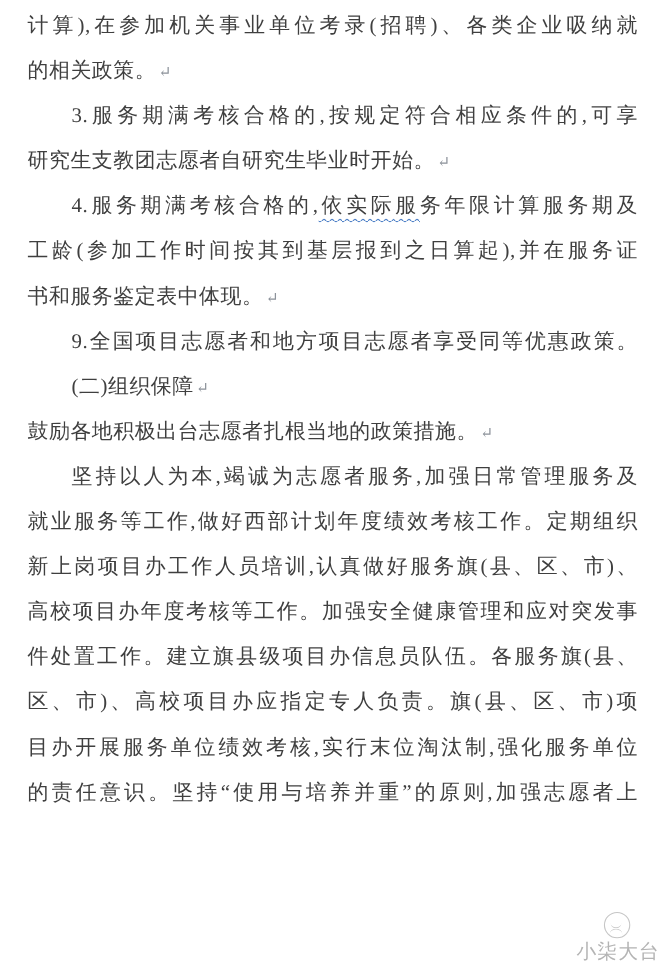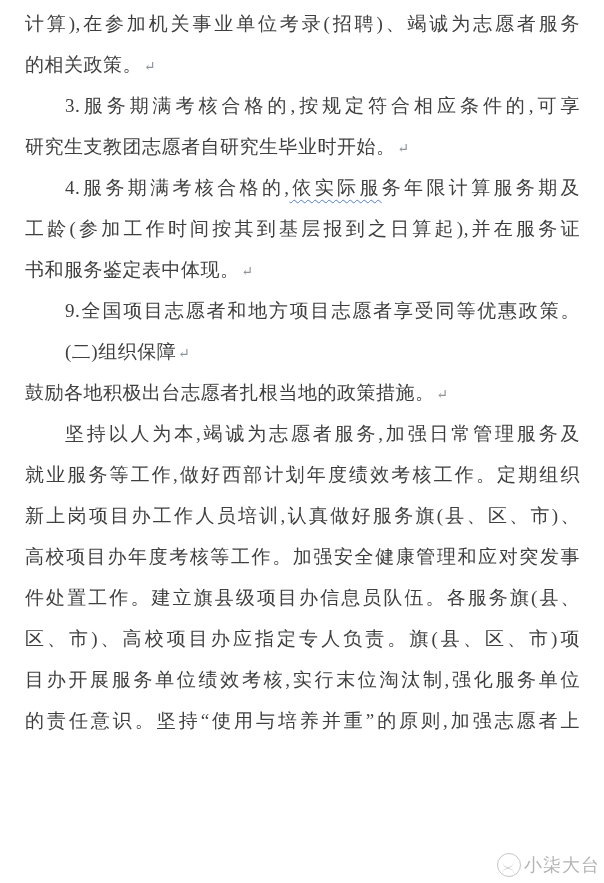--- a/index.html
+++ b/index.html
@@ -50,20 +50,21 @@
   }
   .watermark {
     position: absolute;
     right: 1px;
     bottom: 3px;
     display: flex;
     align-items: center;
     background: rgba(255,255,255,0.78);
     padding: 3px 3px 3px 4px;
     z-index: 5;
+    flex-direction: column;
   }
   .wm-logo {
     width: 24px;
     height: 24px;
     border: 1.5px solid #c6c6c6;
     border-radius: 50%;
     box-sizing: border-box;
     position: relative;
     margin-right: 3px;
     flex: 0 0 auto;
@@ -89,21 +90,21 @@
     font-size: 18px;
     letter-spacing: 1px;
     white-space: nowrap;
   }
 </style>
 </head>
 <body>
 
 <div class="page">
   <div class="doc-lines">
-      <div class="line"><span>计算),在参加机关事业单位考录(招聘)、竭诚为志愿者服务</span></div>
+      <div class="line"><span>计算),在参加机关事业单位考录(招聘)、各类企业吸纳就</span></div>
       <div class="line para-end"><span>的相关政策。</span><span class="pilcrow">↵</span></div>
       <div class="line indent"><span>3.服务期满考核合格的,按规定符合相应条件的,可享</span></div>
       <div class="line para-end"><span>研究生支教团志愿者自研究生毕业时开始。</span><span class="pilcrow">↵</span></div>
       <div class="line indent"><span>4.服务期满考核合格的,</span><span class="wavy">依实际服</span><span>务年限计算服务期及</span></div>
       <div class="line"><span>工龄(参加工作时间按其到基层报到之日算起),并在服务证</span></div>
       <div class="line para-end"><span>书和服务鉴定表中体现。</span><span class="pilcrow">↵</span></div>
       <div class="line indent"><span>9.全国项目志愿者和地方项目志愿者享受同等优惠政策。</span></div>
       <div class="line indent para-end"><span>(二)组织保障</span><span class="pilcrow">↵</span></div>
       <div class="line para-end"><span>鼓励各地积极出台志愿者扎根当地的政策措施。</span><span class="pilcrow">↵</span></div>
       <div class="line indent"><span>坚持以人为本,竭诚为志愿者服务,加强日常管理服务及</span></div>

